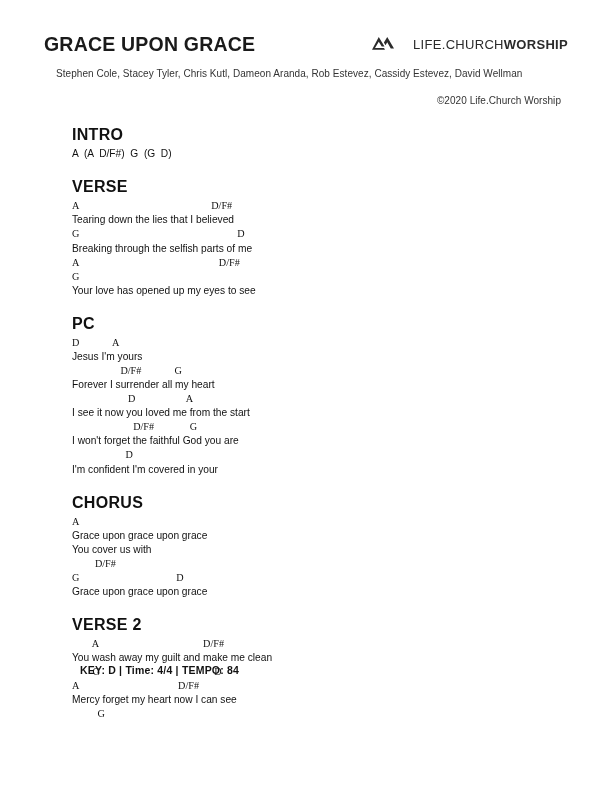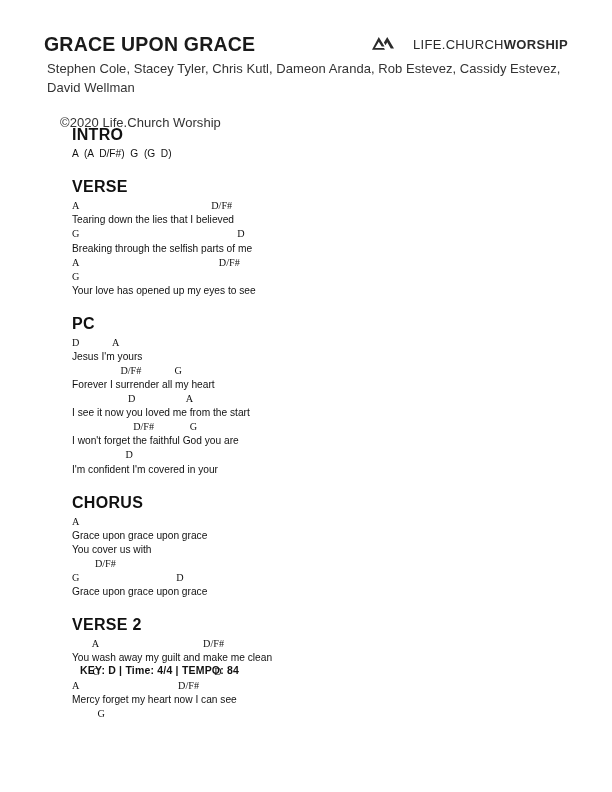--- a/index.html
+++ b/index.html
@@ -30,32 +30,33 @@
   }
   .song-title {
     font-size: 19.5px;
     font-weight: bold;
     letter-spacing: 0.2px;
     color: #1a1a1a;
     margin: 0 0 5px 0;
     line-height: 1.1;
   }
   .credits {
-    font-size: 13px;
+    font-size: 10px;
     color: #333333;
     line-height: 1.45;
-    margin: 3px;
+    margin: 12px;
     letter-spacing: 0.05px;
   }
   .copyright {
-    font-size: 13px;
+    font-size: 10px;
     color: #333333;
     line-height: 1.45;
-    margin: 16px;
+    margin: 7px;
     letter-spacing: 0.05px;
+    text-align: right;
   }
 
   .brand {
     position: absolute;
     right: 0;
     top: 2px;
     display: flex;
     align-items: center;
     gap: 7px;
   }

